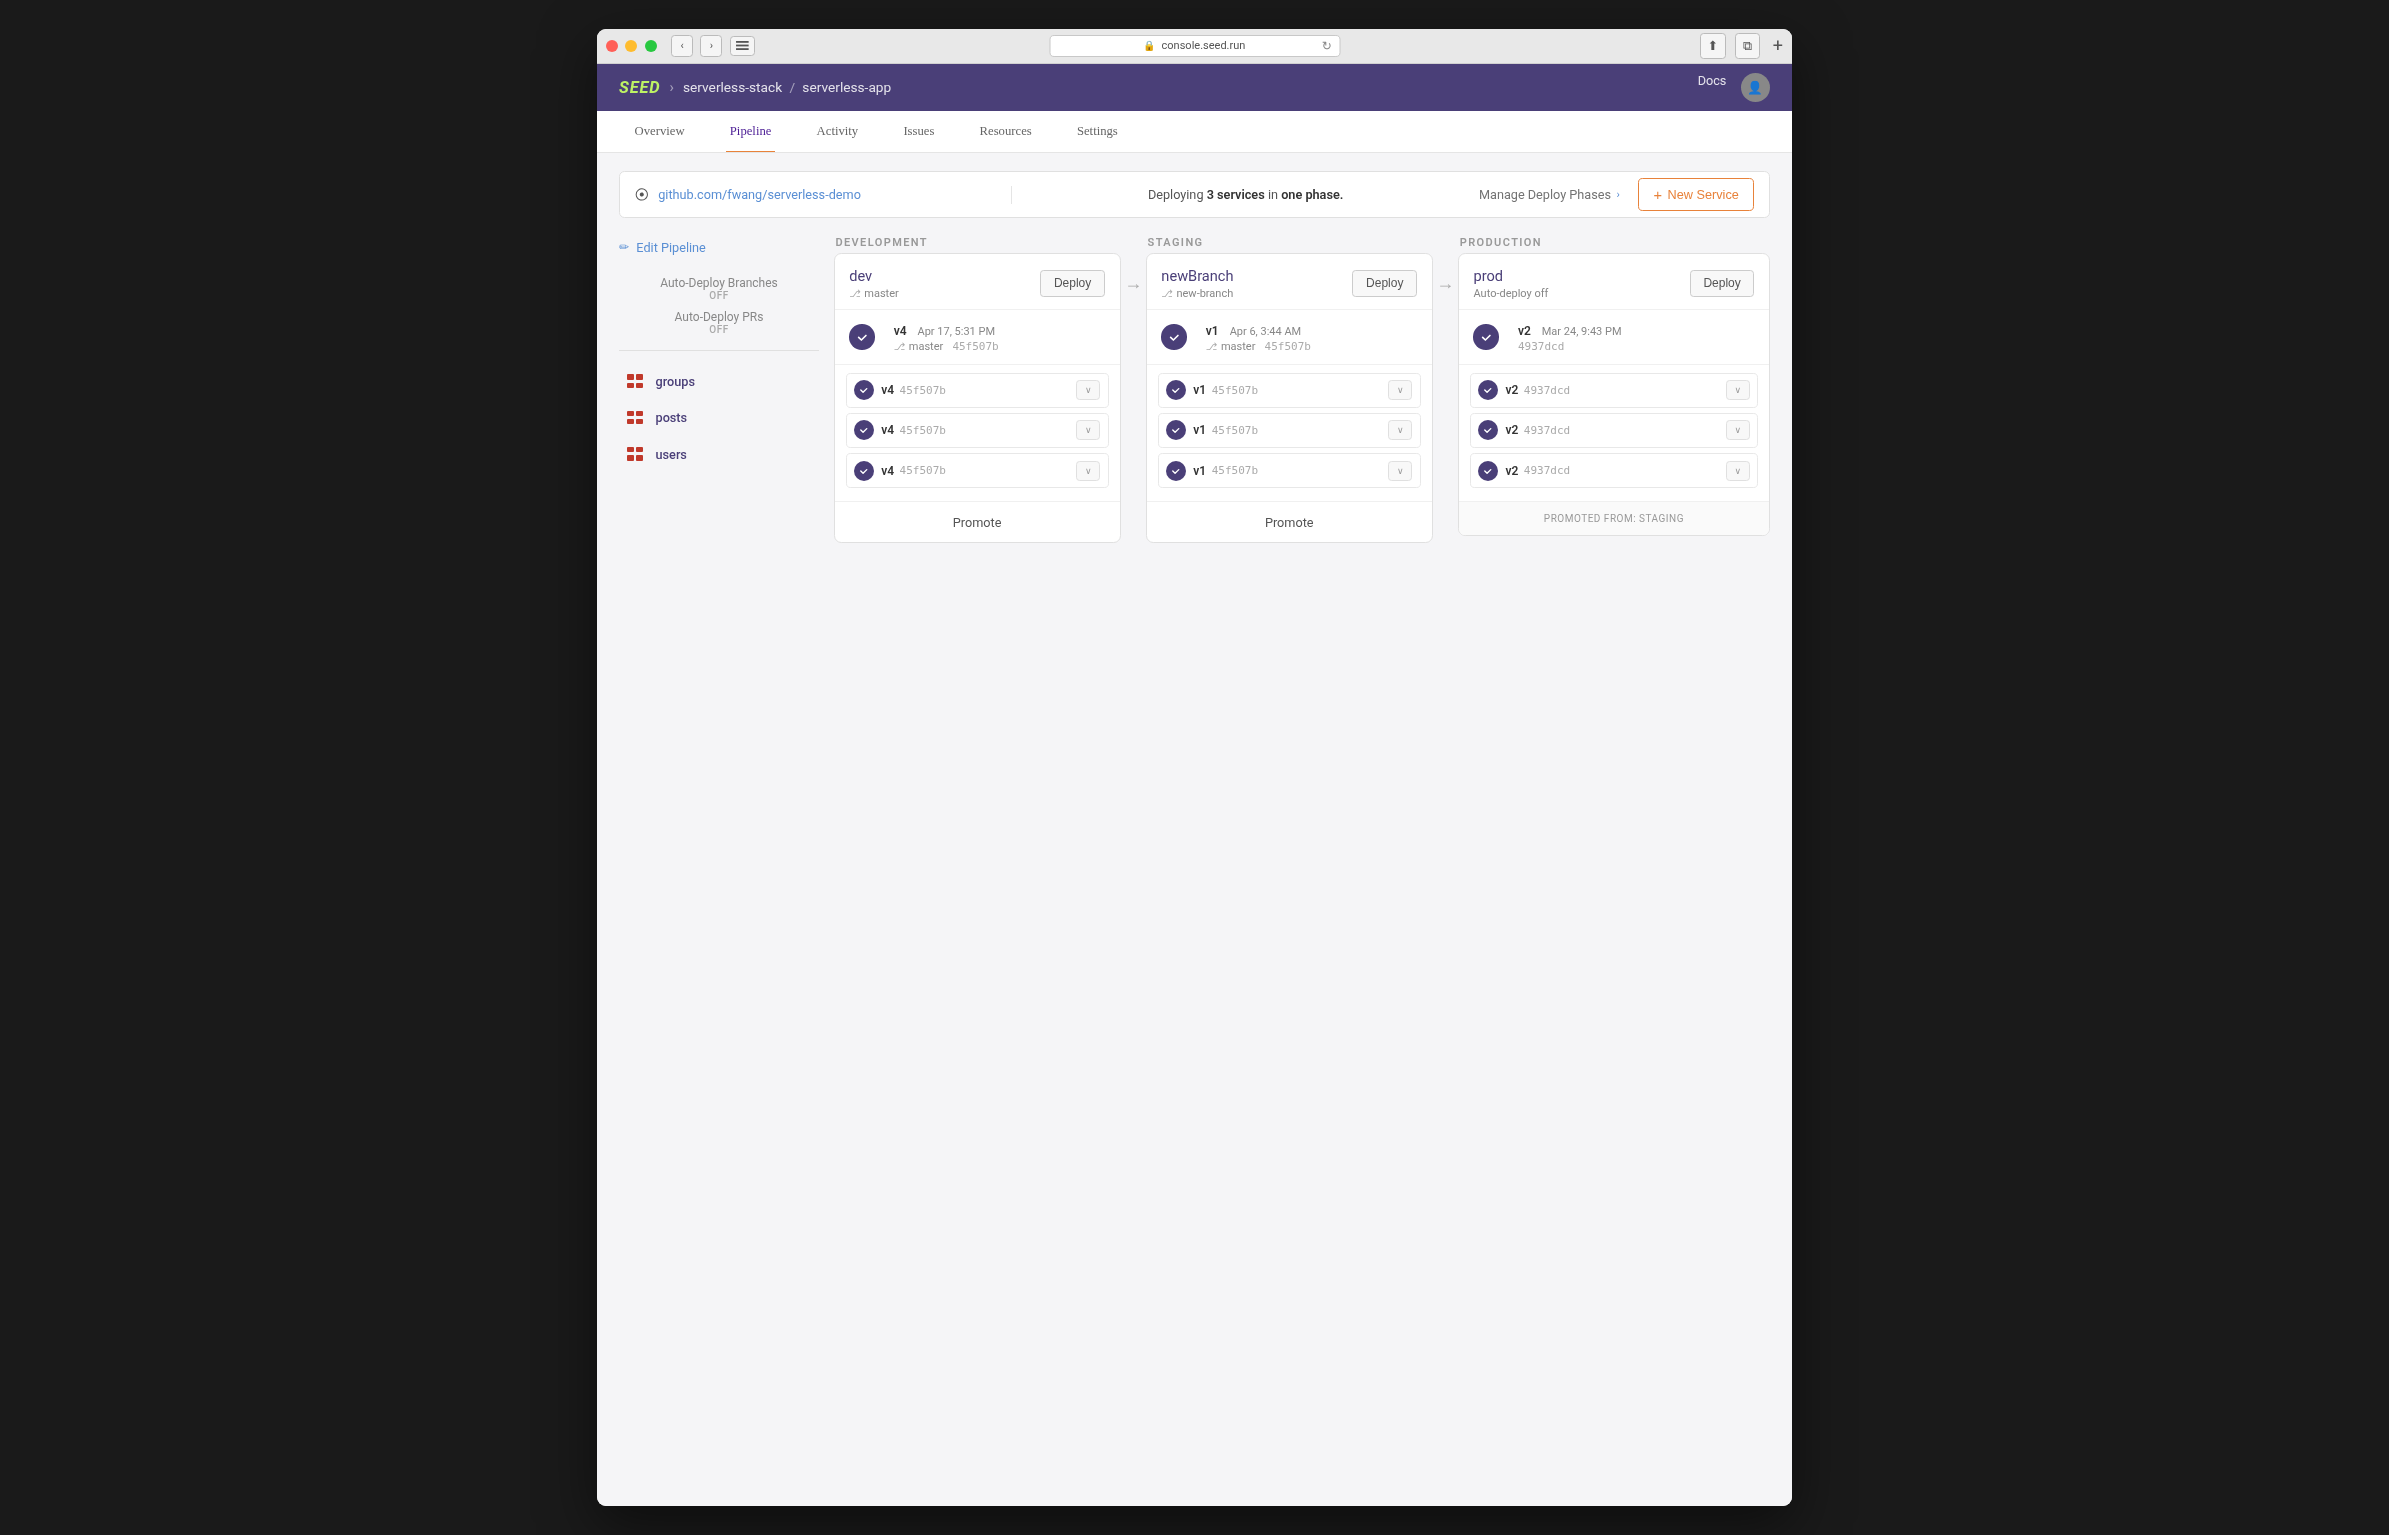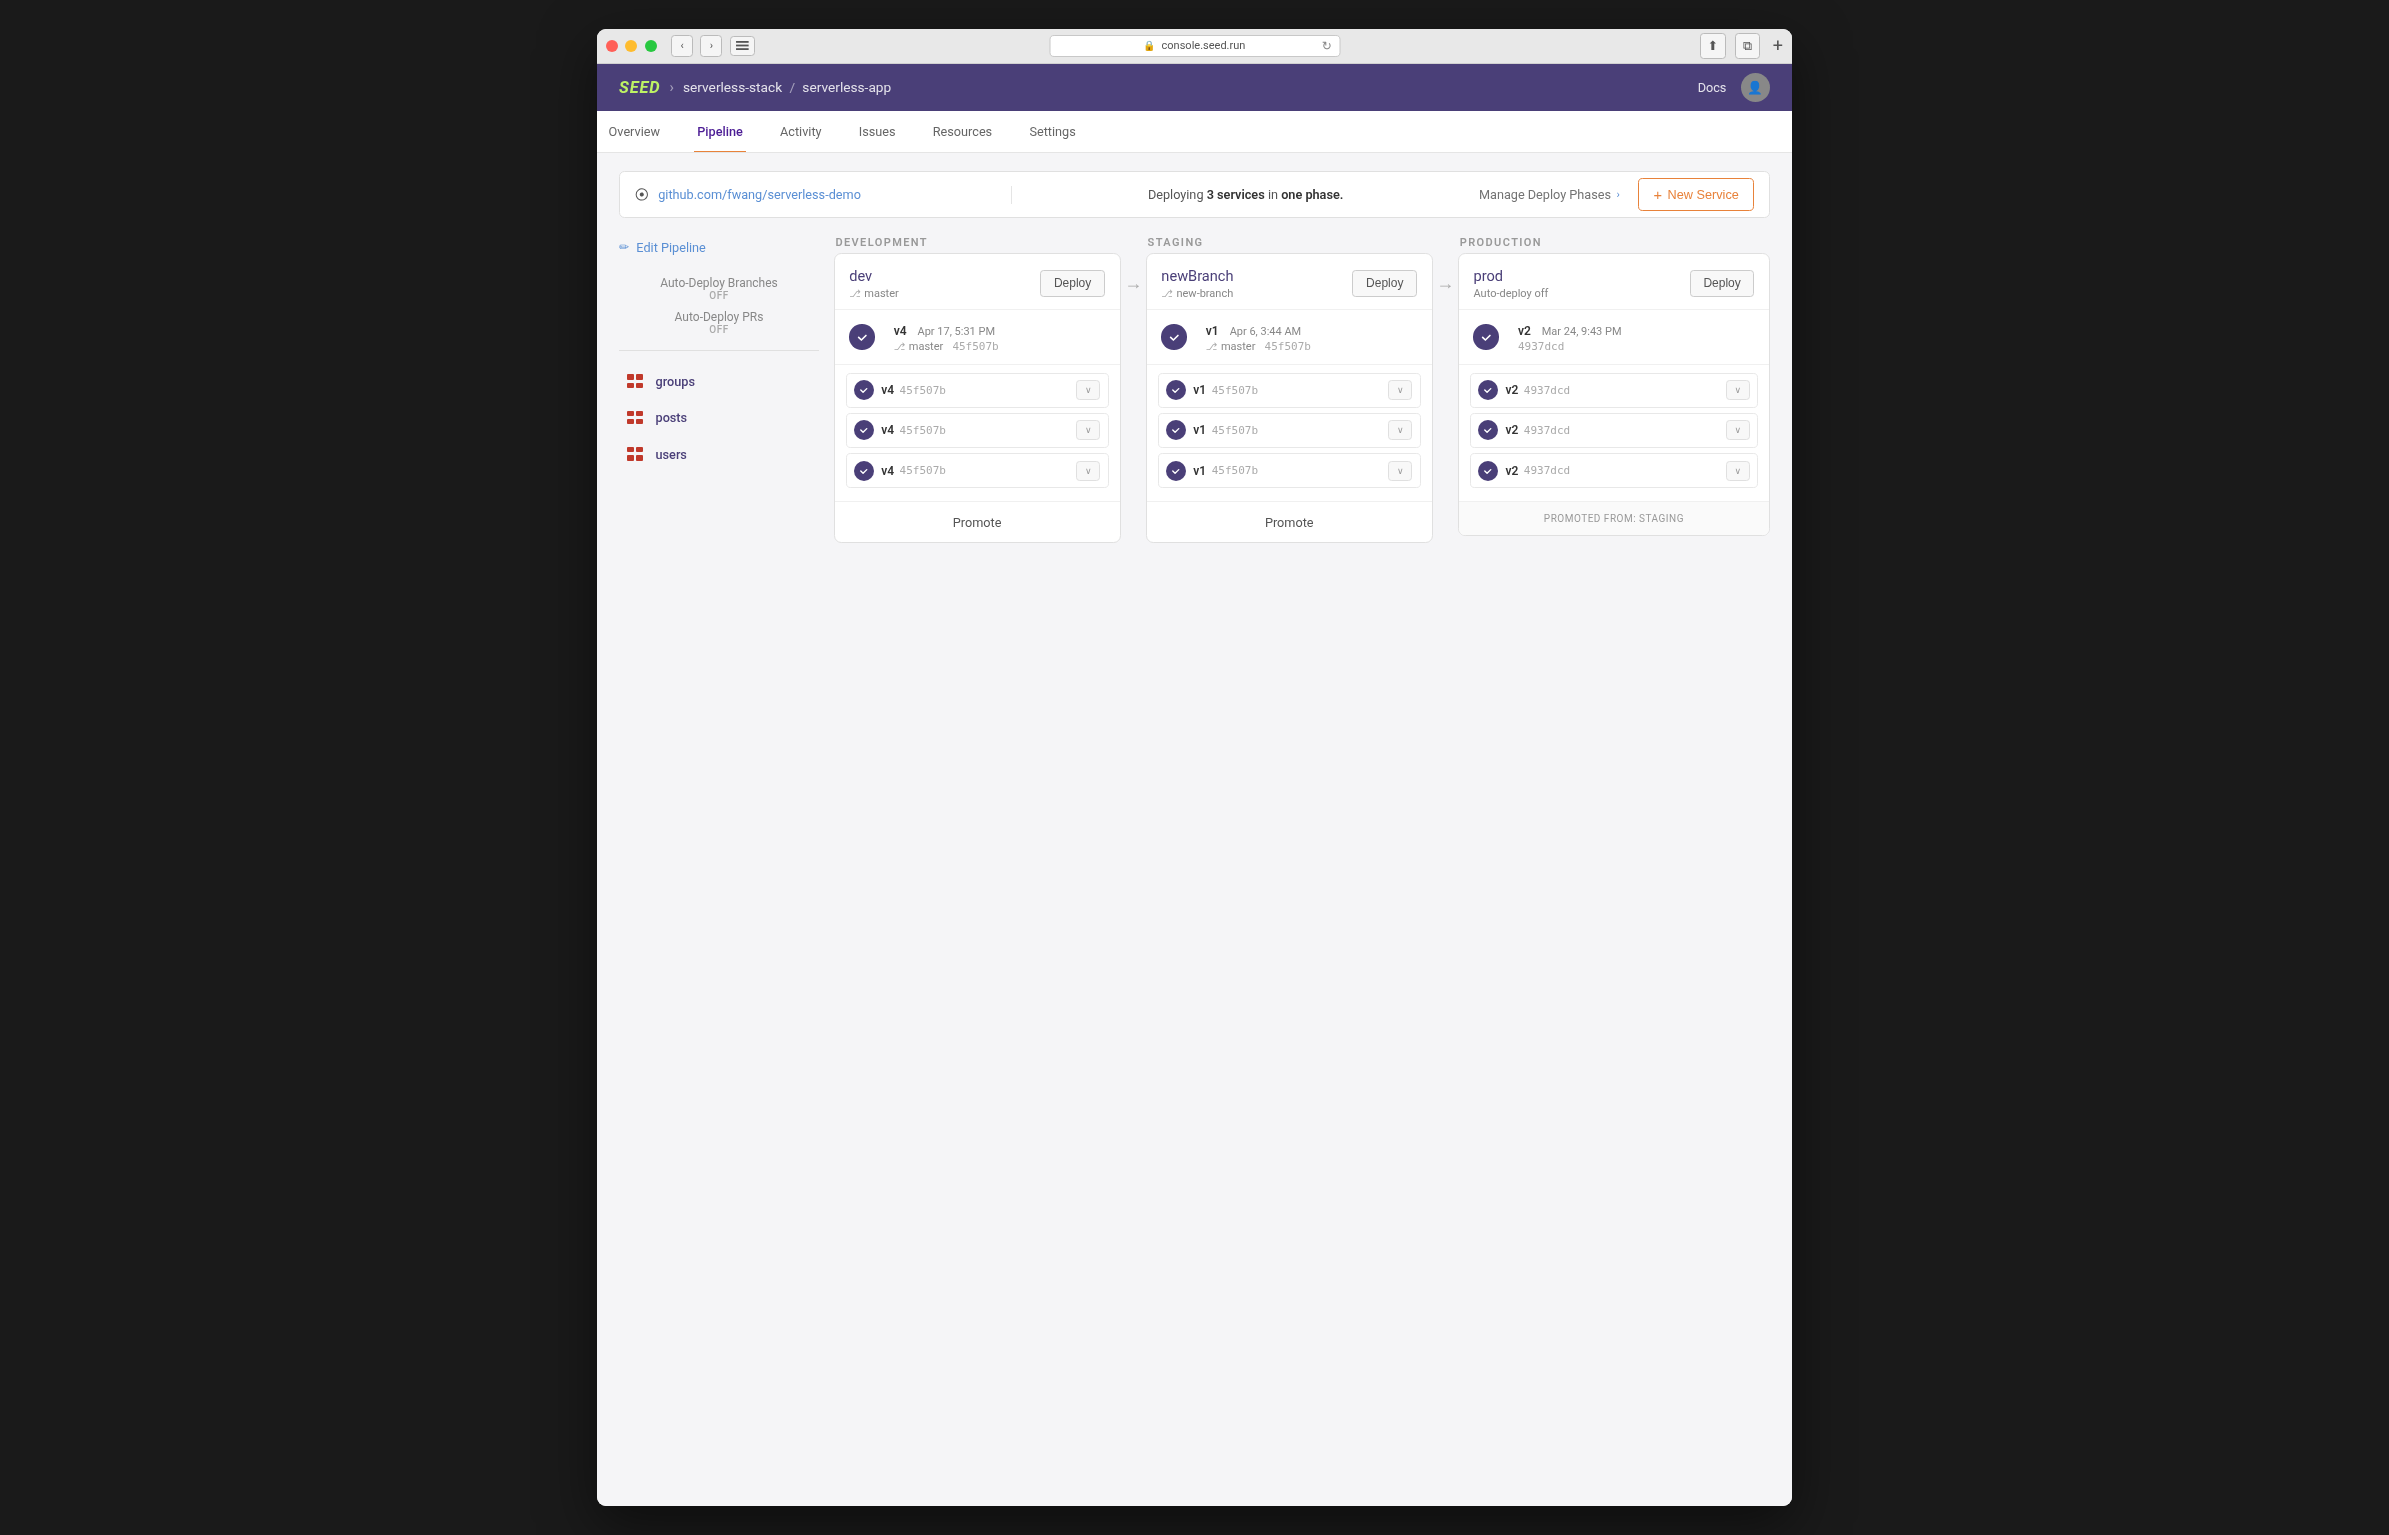--- a/index.html
+++ b/index.html
@@ -149,21 +149,20 @@
       font-size: 13.7px;
     }
     .breadcrumb-sep2 {
       color: rgba(255,255,255,0.5);
       margin: 0 7.3px;
       font-size: 13.7px;
     }
     .header-right {
       margin-left: auto;
       display: flex;
-      align-items: center;
       gap: 14.6px;
     }
     .docs-link {
       color: rgba(255,255,255,0.85);
       font-size: 12.7px;
       text-decoration: none;
       cursor: pointer;
     }
     .avatar {
       width: 29px;
@@ -176,22 +175,23 @@
       justify-content: center;
       color: #fff;
       font-size: 12.7px;
     }
 
     
     .nav-tabs {
       background: #fff;
       border-bottom: 0.9px solid #e5e5e5;
       display: flex;
-      padding: 0 8px;
-      gap: 30px;
+      padding: 0 34px;
+      gap: 38px;
+      font-family: Liberation Serif, serif;
     }
     .nav-tab {
       padding: 12.7px 3.6px;
       font-size: 12.7px;
       color: #666;
       cursor: pointer;
       border-bottom: 1.8px solid transparent;
       text-decoration: none;
     }
     .nav-tab.active {

